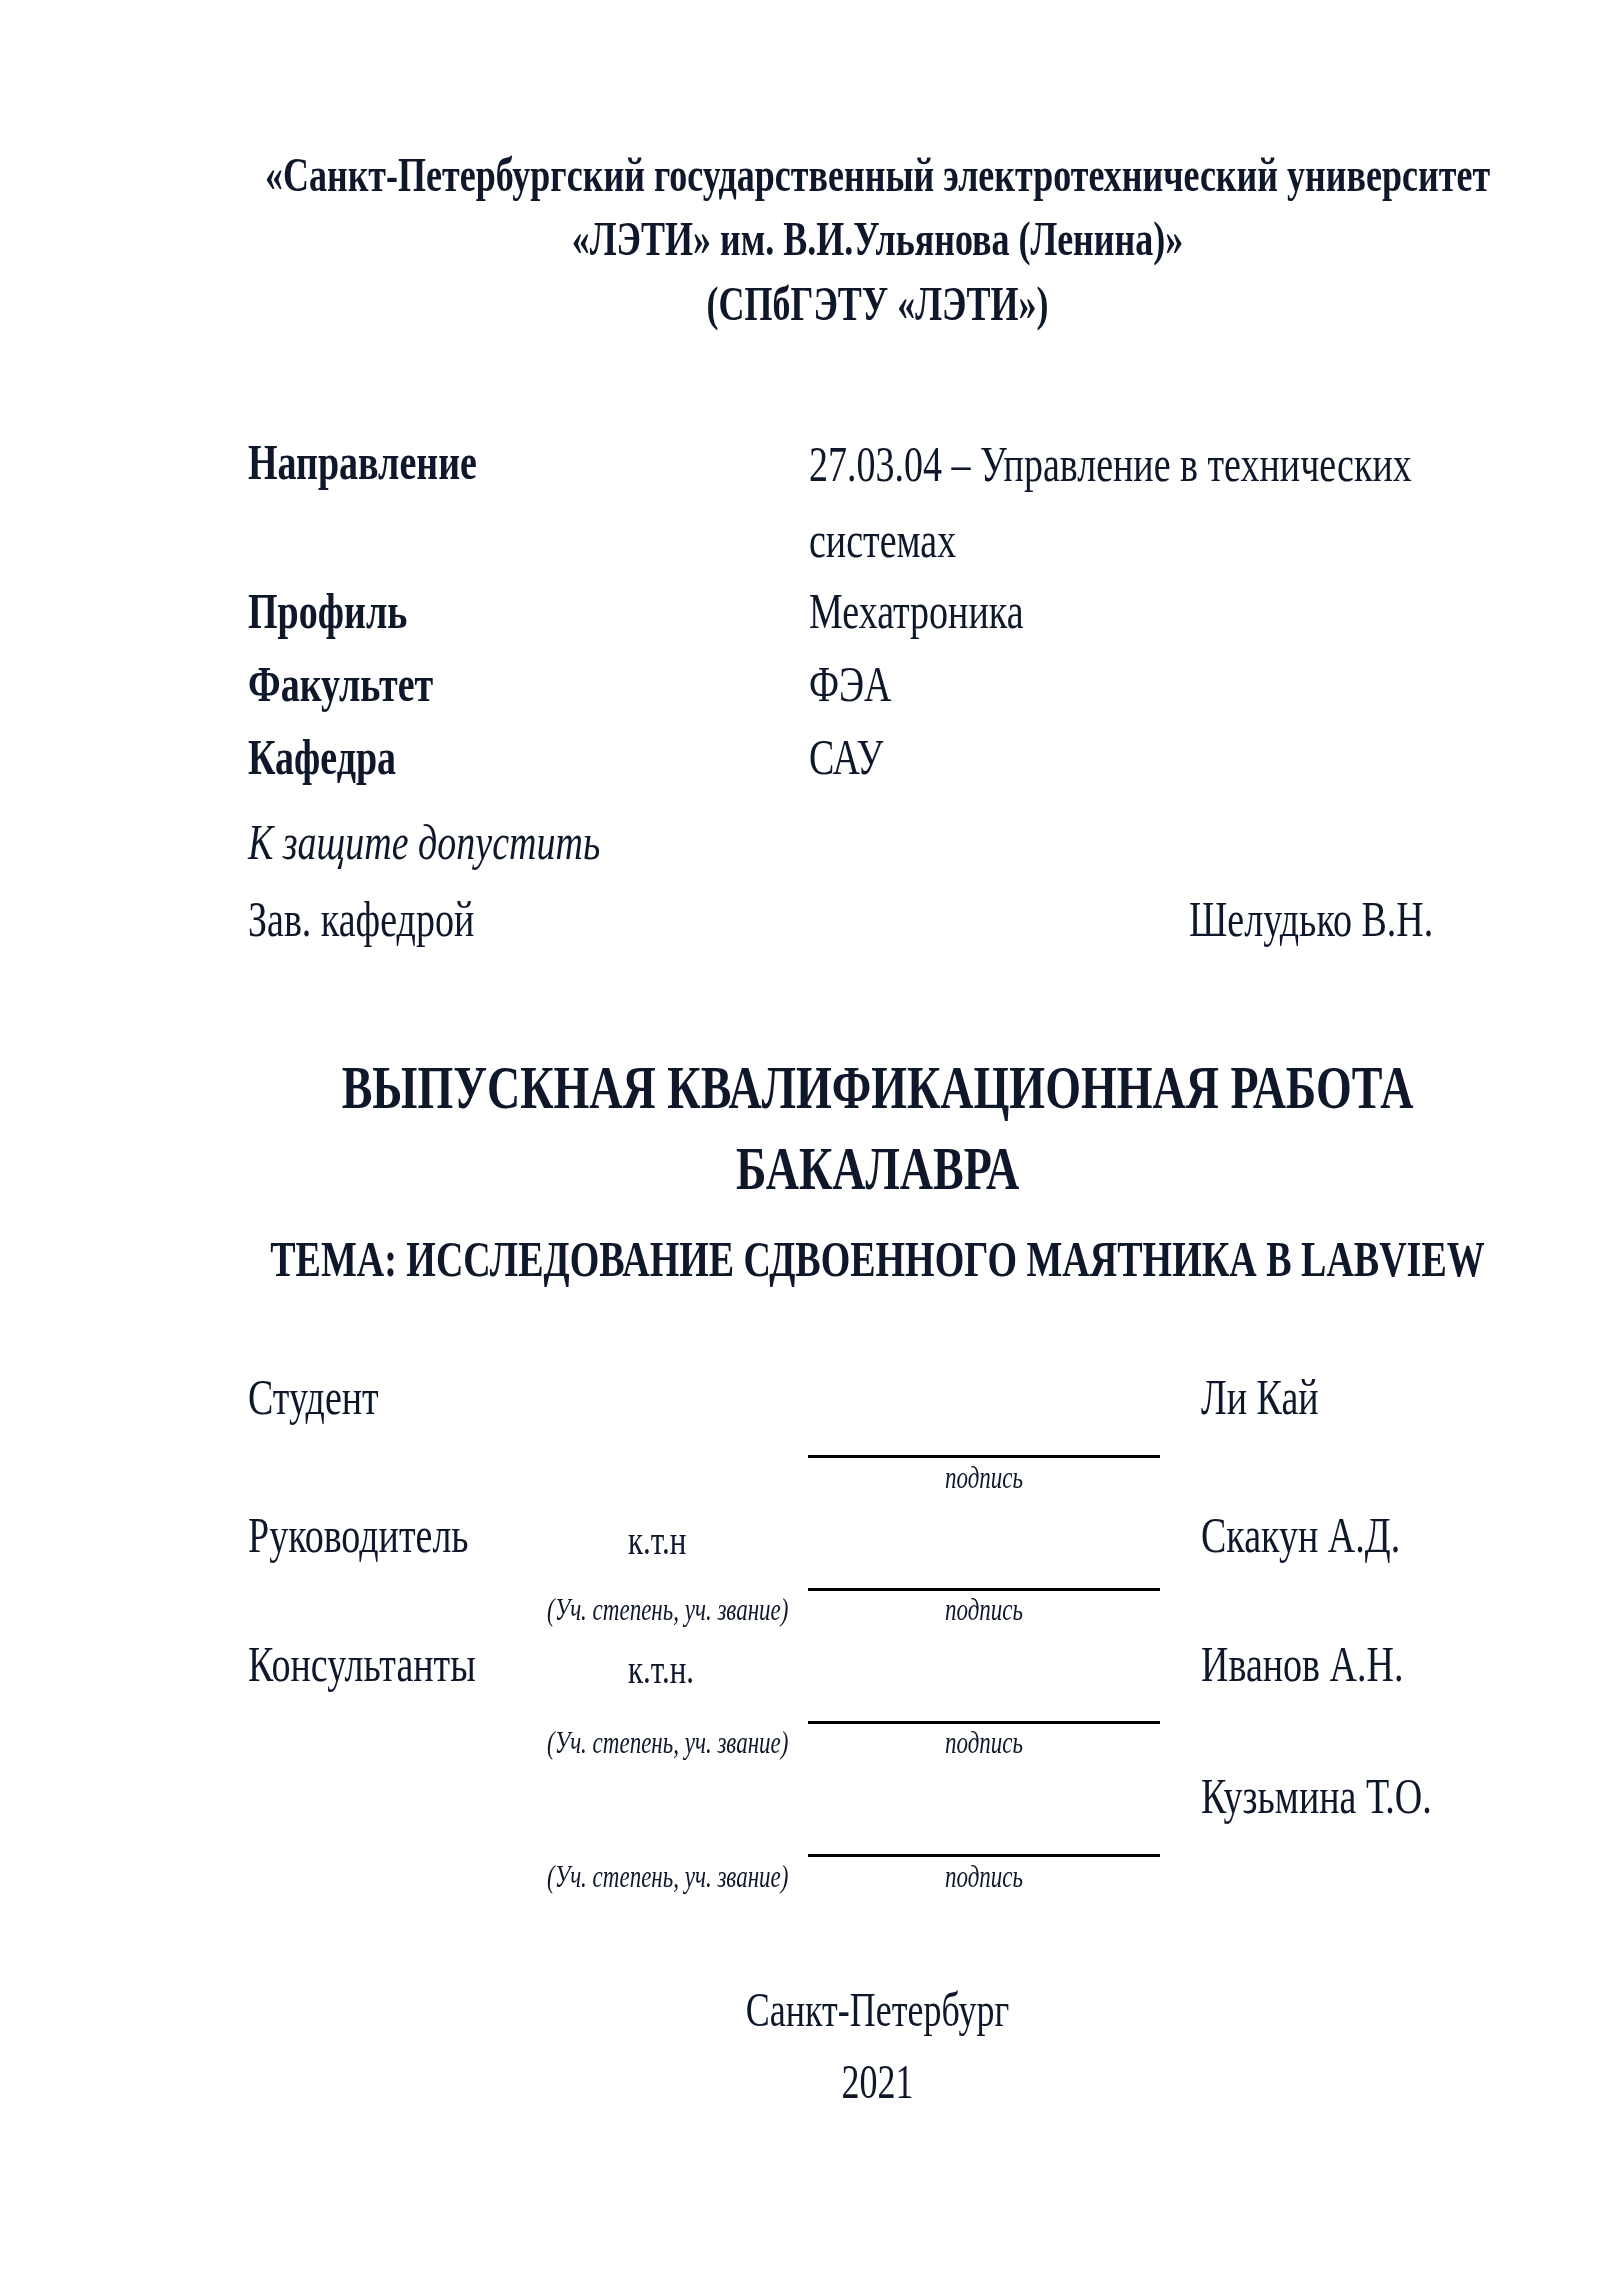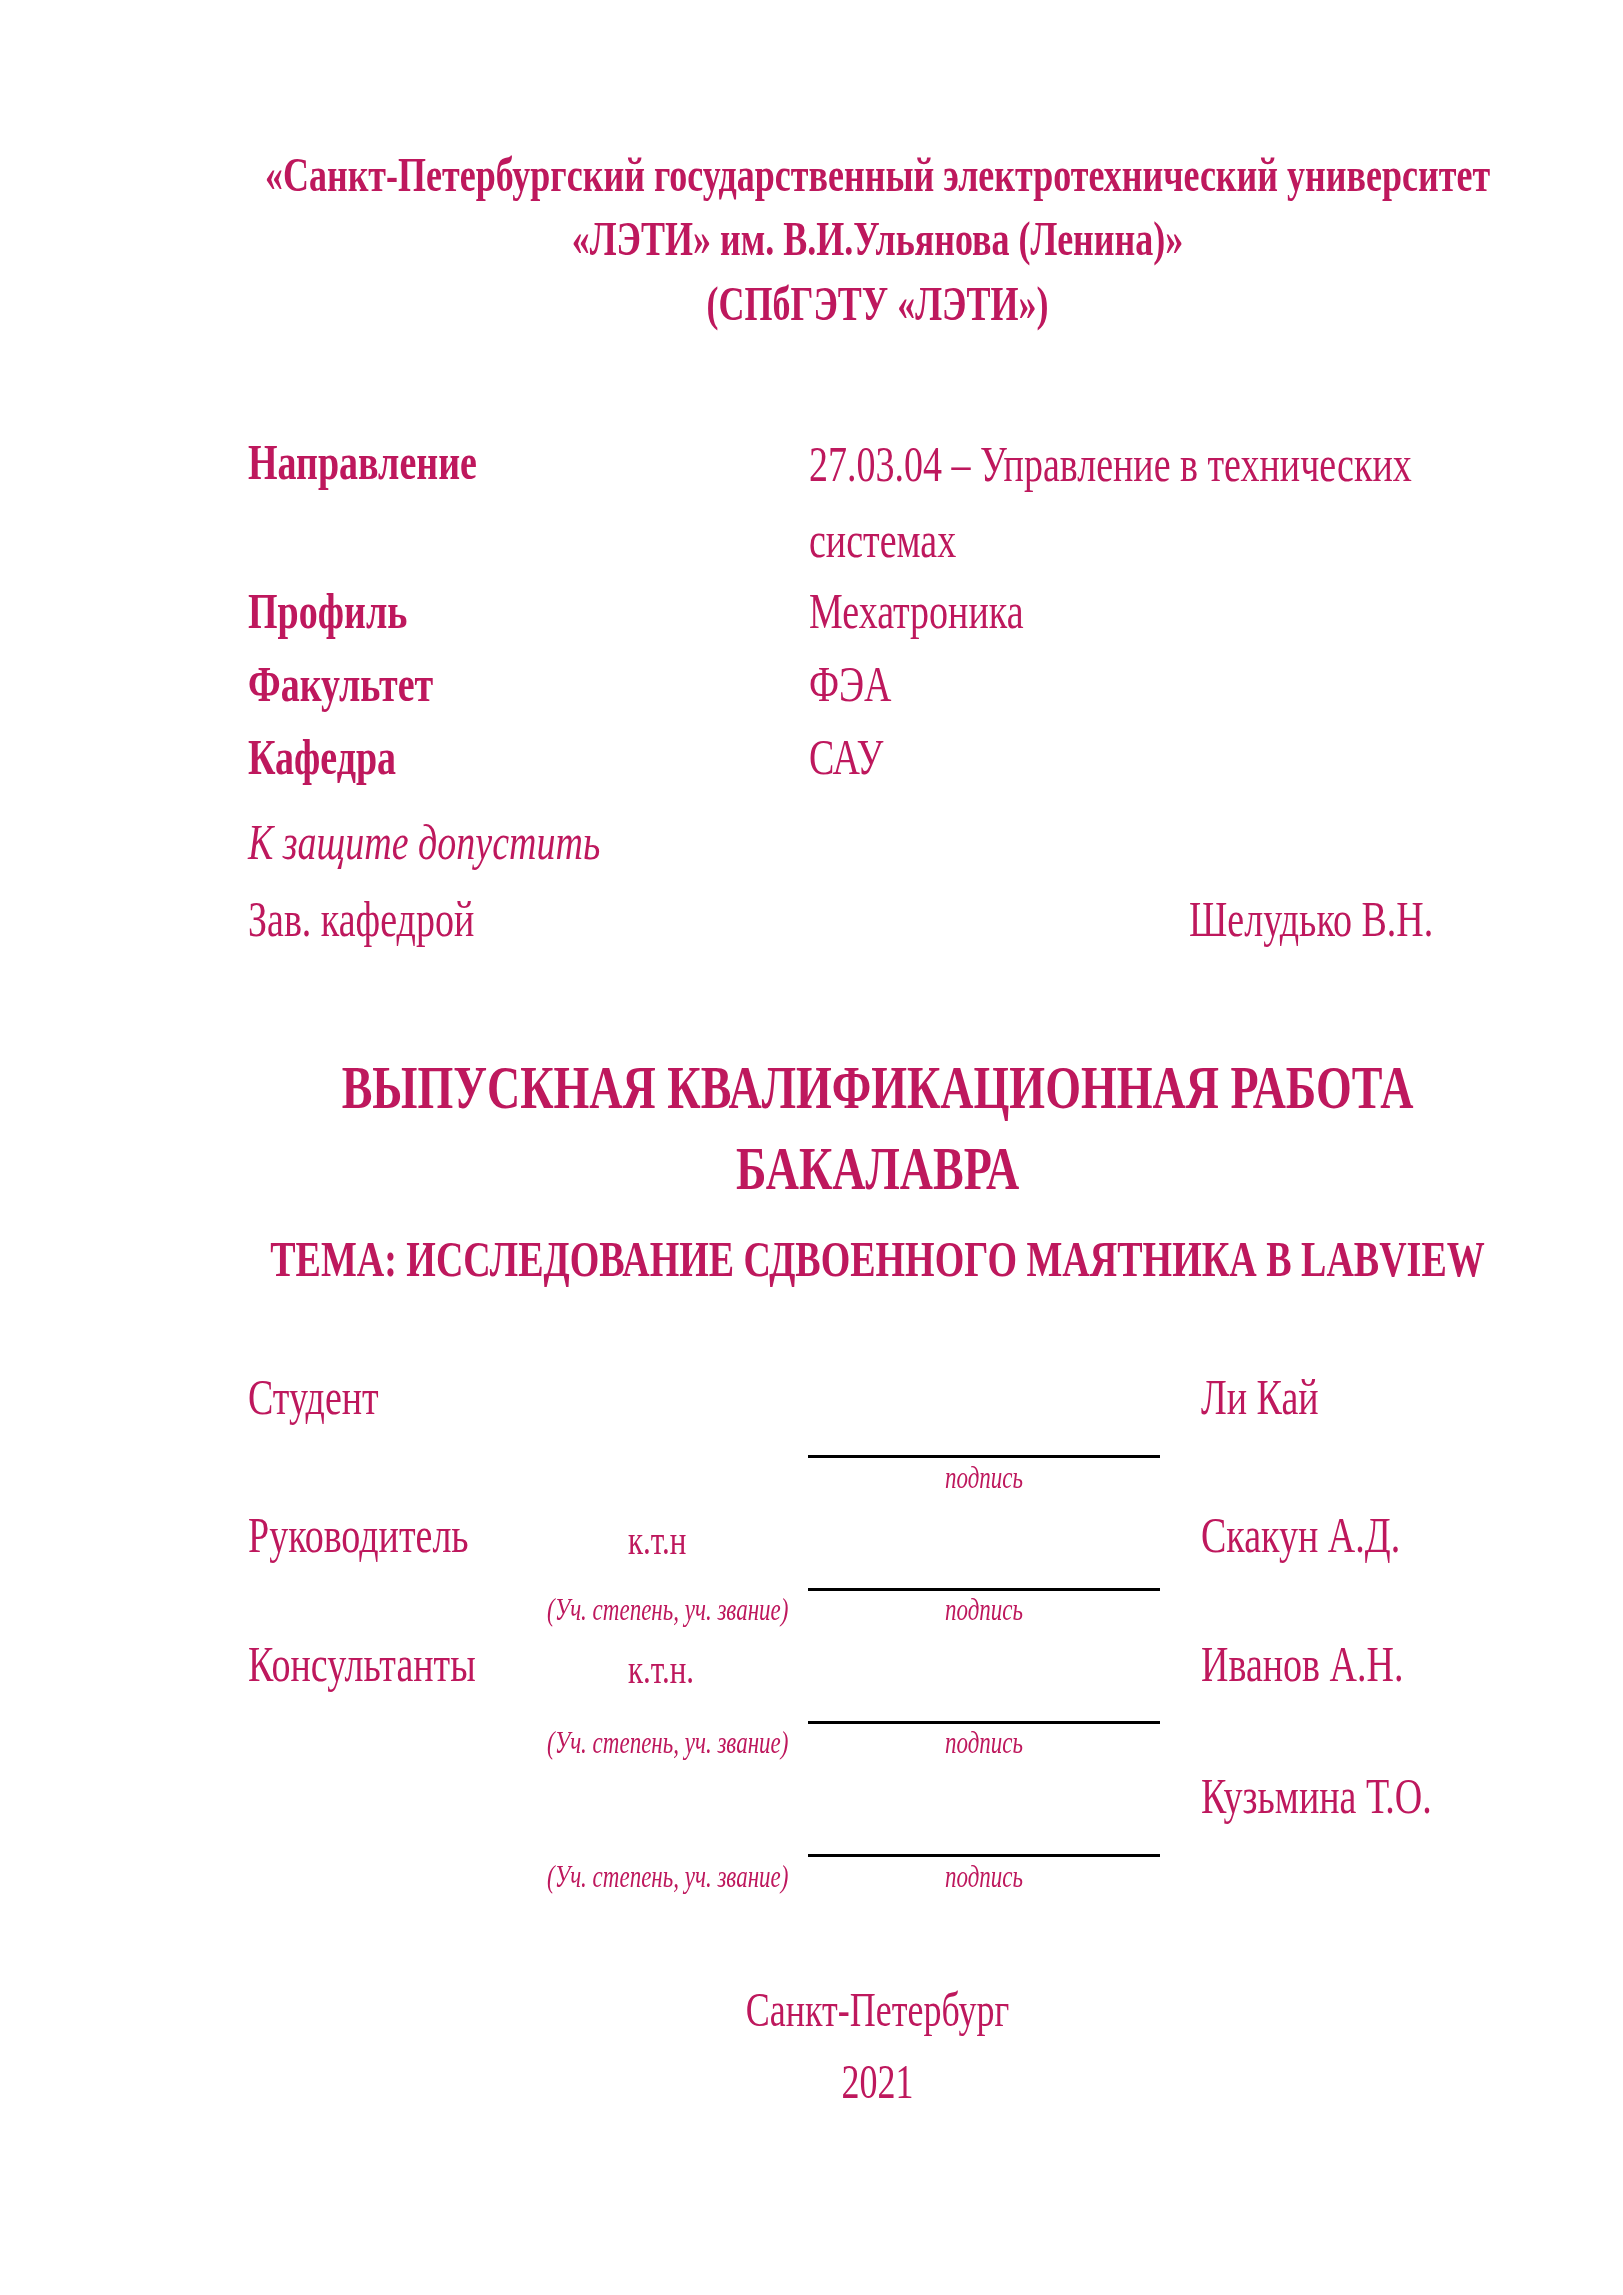--- a/index.html
+++ b/index.html
@@ -1,18 +1,18 @@
 <!DOCTYPE html>
 <html style="font-size:12.6px"><head>
 <meta charset="utf-8">
 <style>
   html,body { margin:0; padding:0; background:#ffffff; }
   .page {
     position:relative; width:1623px; height:2295px; background:#ffffff;
-    font-family:"Liberation Serif","DejaVu Serif",serif; color:#be185d; overflow:hidden;
+    font-family:"Liberation Serif","DejaVu Serif",serif; color:#0f172a; overflow:hidden;
   }
   .tx { position:absolute; white-space:nowrap; line-height:1;
         transform:scaleY(1.35); transform-origin:0 0; }
   .b { font-weight:bold; }
   .i { font-style:italic; }
   .f29 { font-size:23px; }
   .f40 { font-size:31px; }
   .f46 { font-size:36px; }
   .f48 { font-size:38px; }
   .f58 { font-size:46px; }

